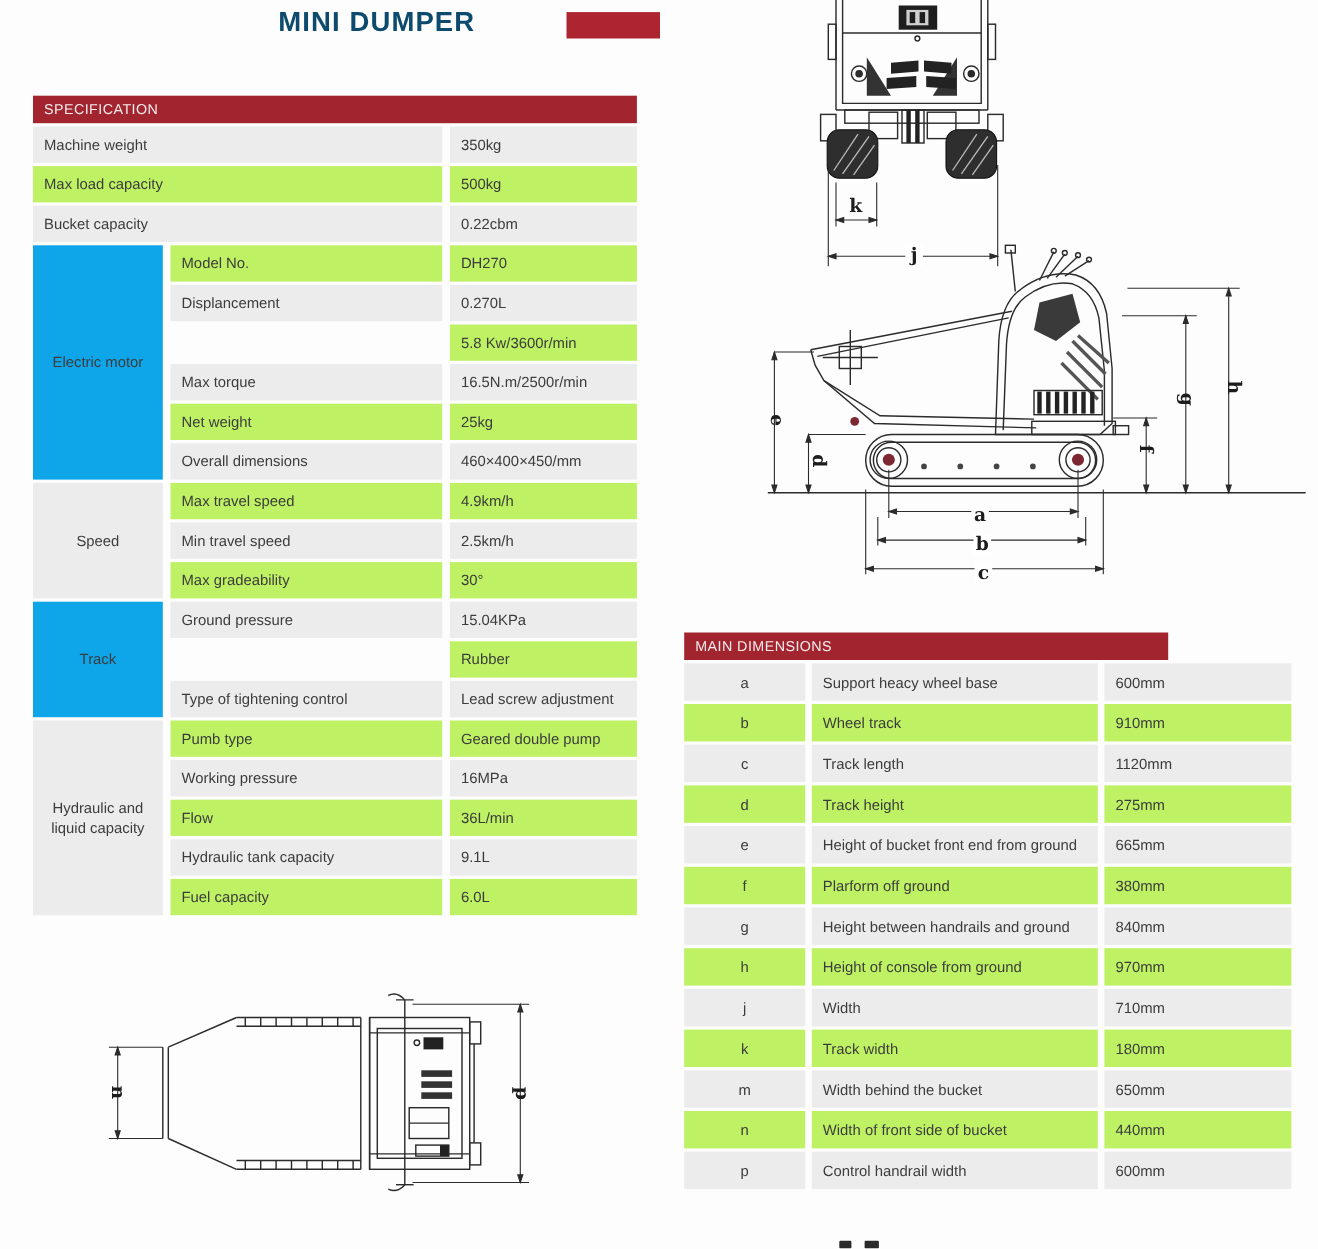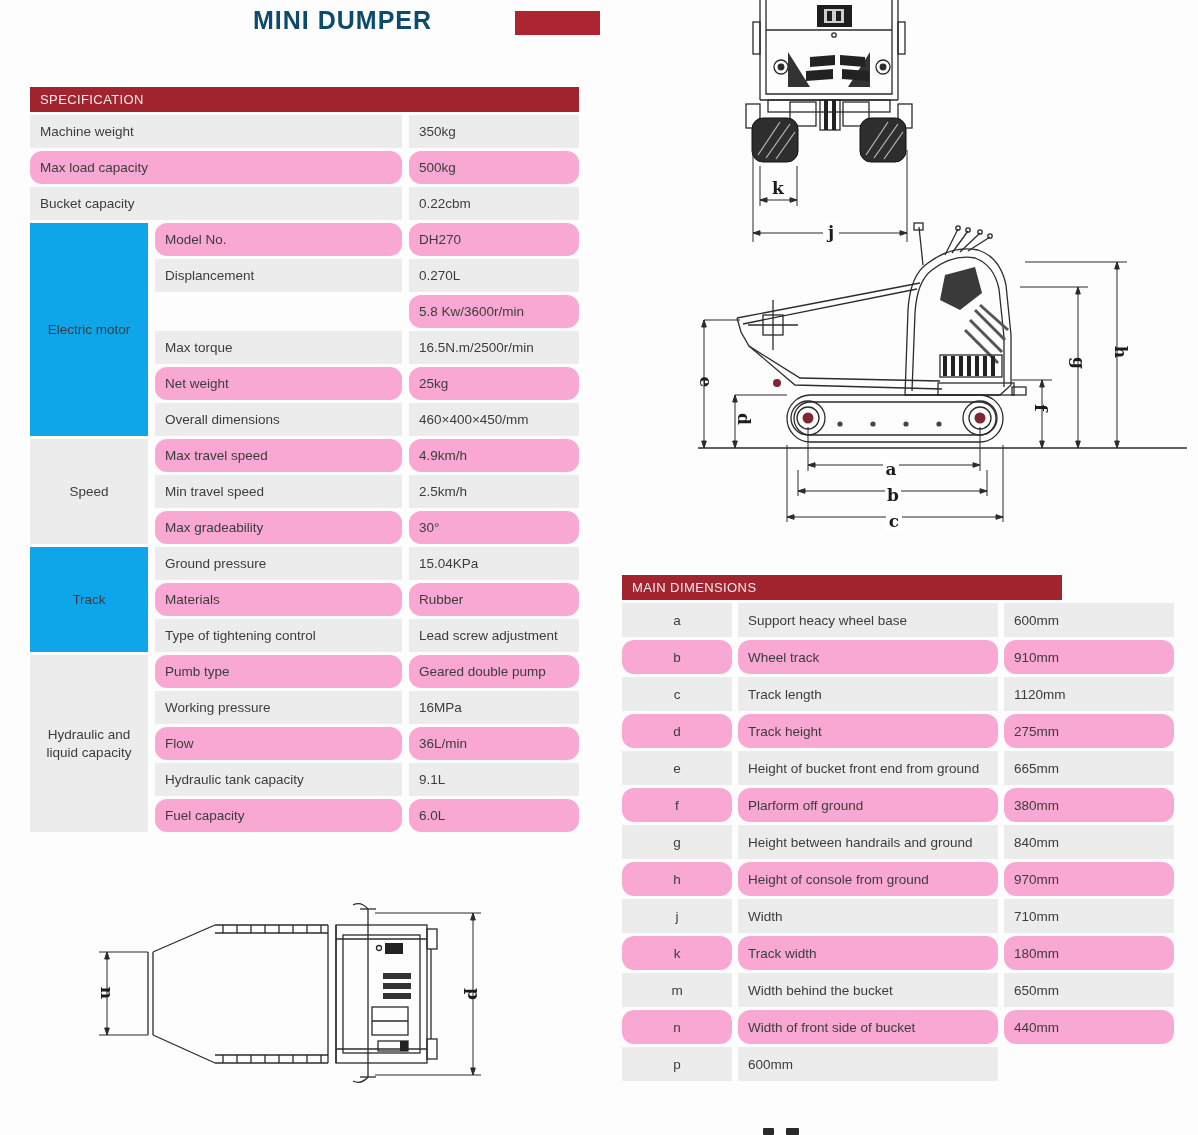--- a/index.html
+++ b/index.html
@@ -33,21 +33,21 @@
   .dims-wrap { position:absolute; left:622px; top:575px; width:440px; }
   .dims-grid {
     display:grid; grid-template-columns:110px 260px 170px;
     column-gap:6px; row-gap:3px; grid-auto-rows:34px;
   }
   .c {
     display:flex; align-items:center;
     padding:0 6px 0 10px; font-size:13.5px; color:#3c3c3c;
   }
   .lt { background:#ececec; }
-  .dk { background:#f9a8d4;border-radius:12px; }
+  .dk { background:#bef264; }
   .gp { background:#0ea5e9; }
   .gl { background:#ececec; }
   .grp { justify-content:center; text-align:center; padding:0 12px; line-height:1.3; }
   .key { justify-content:center; padding:0; }
 
   
   .dim-letter {
     position:absolute; width:16px; height:20px; z-index:5;
     display:flex; align-items:center; justify-content:center;
     font-family:"DejaVu Serif", serif; font-weight:bold;
@@ -95,21 +95,20 @@
     <div class="c dk" style="grid-area:10/2">Max travel speed</div>
     <div class="c dk" style="grid-area:10/3">4.9km/h</div>
     <div class="c lt" style="grid-area:11/2">Min travel speed</div>
     <div class="c lt" style="grid-area:11/3">2.5km/h</div>
     <div class="c dk" style="grid-area:12/2">Max gradeability</div>
     <div class="c dk" style="grid-area:12/3">30°</div>
 
     <div class="c gp grp" style="grid-area:13/1/span 3/auto">Track</div>
     <div class="c lt" style="grid-area:13/2">Ground pressure</div>
     <div class="c lt" style="grid-area:13/3">15.04KPa</div>
-    <div class="c dk" style="grid-area:14/2">Materials</div>
     <div class="c dk" style="grid-area:14/3">Rubber</div>
     <div class="c lt" style="grid-area:15/2">Type of tightening control</div>
     <div class="c lt" style="grid-area:15/3">Lead screw adjustment</div>
 
     <div class="c gl grp" style="grid-area:16/1/span 5/auto">Hydraulic and liquid capacity</div>
     <div class="c dk" style="grid-area:16/2">Pumb type</div>
     <div class="c dk" style="grid-area:16/3">Geared double pump</div>
     <div class="c lt" style="grid-area:17/2">Working pressure</div>
     <div class="c lt" style="grid-area:17/3">16MPa</div>
     <div class="c dk" style="grid-area:18/2">Flow</div>
@@ -154,20 +153,21 @@
     <div class="c dk key">k</div>
     <div class="c dk">Track width</div>
     <div class="c dk">180mm</div>
     <div class="c lt key">m</div>
     <div class="c lt">Width behind the bucket</div>
     <div class="c lt">650mm</div>
     <div class="c dk key">n</div>
     <div class="c dk">Width of front side of bucket</div>
     <div class="c dk">440mm</div>
     <div class="c lt key">p</div>
+    <div class="c lt">Control handrail width</div>
     <div class="c lt">600mm</div>
   </div>
 </section>
 
 <svg style="left:740px; top:0;" width="178" height="250" viewBox="0 0 178 250">
   <g stroke="#2b2b2b" fill="none" stroke-width="1.3">
     <line x1="20" y1="0" x2="20" y2="100"></line>
     <line x1="158" y1="0" x2="158" y2="100"></line>
     <line x1="20" y1="100" x2="158" y2="100"></line>
     <path d="M26,0 V94 H152 V0"></path>

